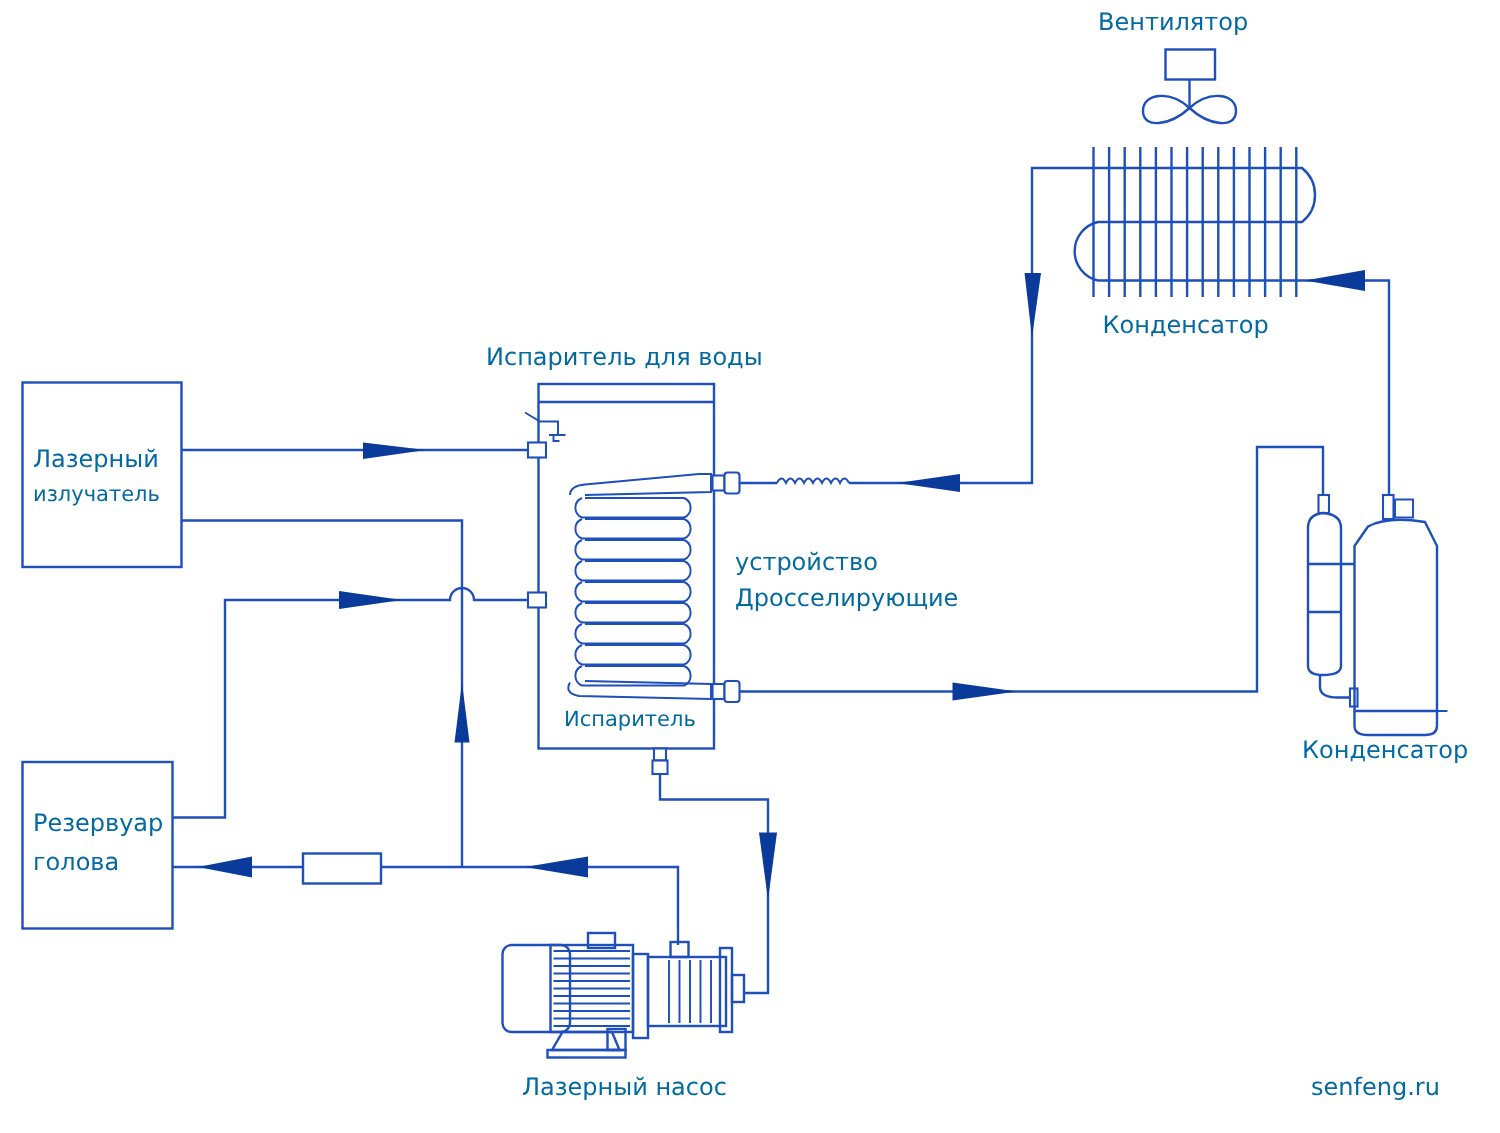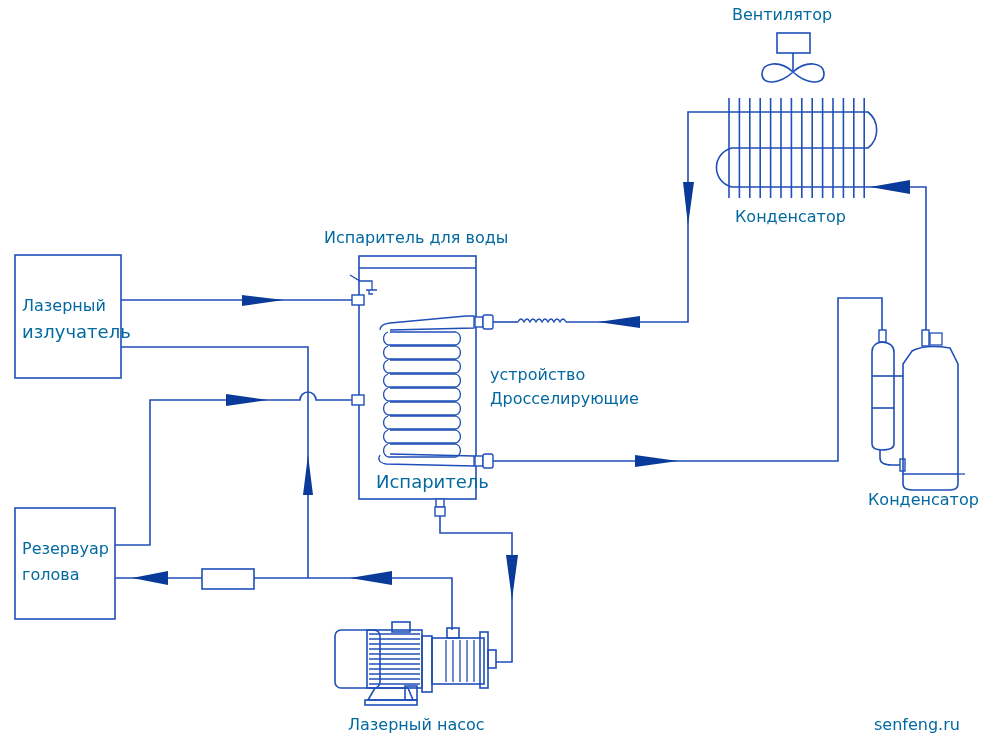--- a/index.html
+++ b/index.html
@@ -4,21 +4,21 @@
 <style>
   html, body { margin: 0; padding: 0; background: #ffffff; }
   body { width: 1000px; height: 755px; position: relative; overflow: hidden; font-family: "DejaVu Sans", sans-serif; }
   svg { position: absolute; left: 0; top: 0; }
   .ln { stroke: #1f4fb8; stroke-width: 1.6; fill: none; }
   .lnt { stroke: #1f4fb8; stroke-width: 1.3; fill: none; }
   .fillw { fill: #ffffff; stroke: #1f4fb8; stroke-width: 1.4; }
   .arr { fill: #0a3a9a; stroke: none; }
   .lbl { position: absolute; color: #0369a1; font-family: "DejaVu Sans", sans-serif; white-space: nowrap; line-height: 1.15; }
   .f17 { font-size: 16px; }
-  .f15 { font-size: 18px; }
+  .f15 { font-size: 14px; }
 </style>
 </head>
 <body>
 
 <svg width="1000" height="755" viewBox="0 0 1000 755">
 
   <rect class="ln" x="15" y="255" width="106" height="123"></rect>
 
   <rect class="ln" x="15" y="508" width="100" height="111"></rect>
 

